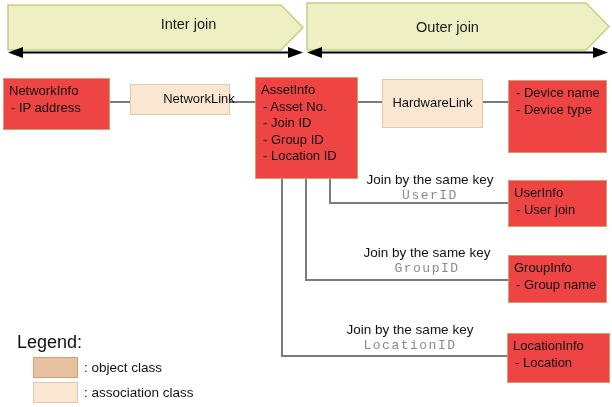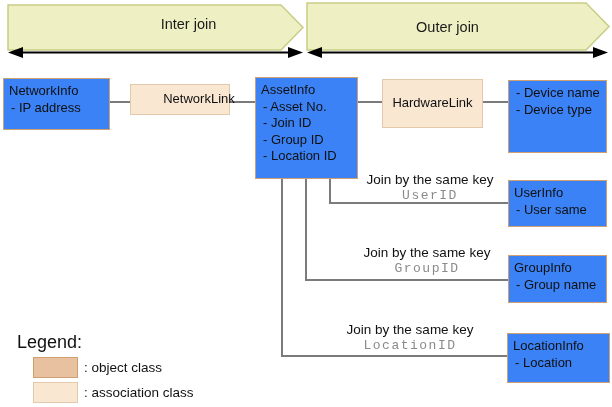--- a/index.html
+++ b/index.html
@@ -10,21 +10,21 @@
   svg.lines { position:absolute; left:0; top:0; width:612px; height:407px; }
 
   .banner-label {
     position:absolute; text-align:center; font-size:14.5px; color:#1a1a1a;
   }
 
   .box {
     position:absolute; box-sizing:border-box; font-size:13px; line-height:16.5px;
     padding:4px 5px; color:#101010;
   }
-  .obj   { background:#3b82f6; border:1.5px solid #cf9f72; }
+  .obj   { background:#ef4444; border:1.5px solid #cf9f72; }
   .assoc { background:#f9e7d2; border:1.5px solid #e2c9ac; }
   .box .t { white-space:nowrap; }
   .box .i { white-space:nowrap; padding-left:2px; }
   .box.center { display:flex; align-items:center; justify-content:center; padding:0; }
 
   #networkinfo-box  { left:3px;   top:78px;  width:107px; height:52px; }
   #networklink-box  { left:130px; top:84px;  width:100px; height:31px;padding-left:38px; }
   #assetinfo-box    { left:255px; top:77px;  width:103px; height:102px; }
   #hardwarelink-box { left:382px; top:79px;  width:101px; height:49px; }
   #hardwareinfo-box { left:508px; top:80px;  width:99px;  height:73px; }
@@ -106,21 +106,21 @@
     <div class="t">HardwareLink</div>
   </div>
 
   <div class="box obj" id="hardwareinfo-box">
     <div class="i">- Device name</div>
     <div class="i">- Device type</div>
   </div>
 
   <div class="box obj" id="userinfo-box">
     <div class="t">UserInfo</div>
-    <div class="i">- User same</div>
+    <div class="i">- User join</div>
   </div>
 
   <div class="box obj" id="groupinfo-box">
     <div class="t">GroupInfo</div>
     <div class="i">- Group name</div>
   </div>
 
   <div class="box obj" id="locationinfo-box">
     <div class="t">LocationInfo</div>
     <div class="i">- Location</div>

